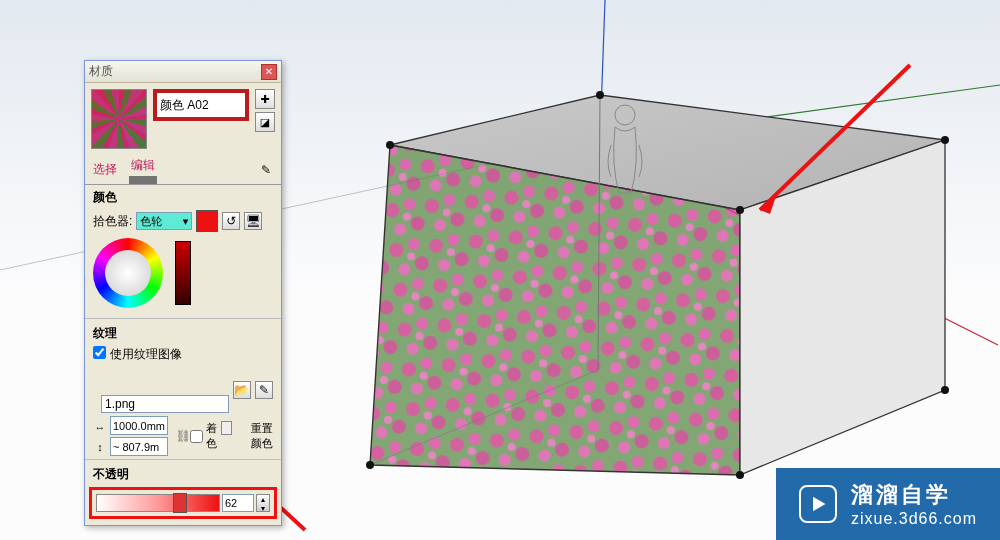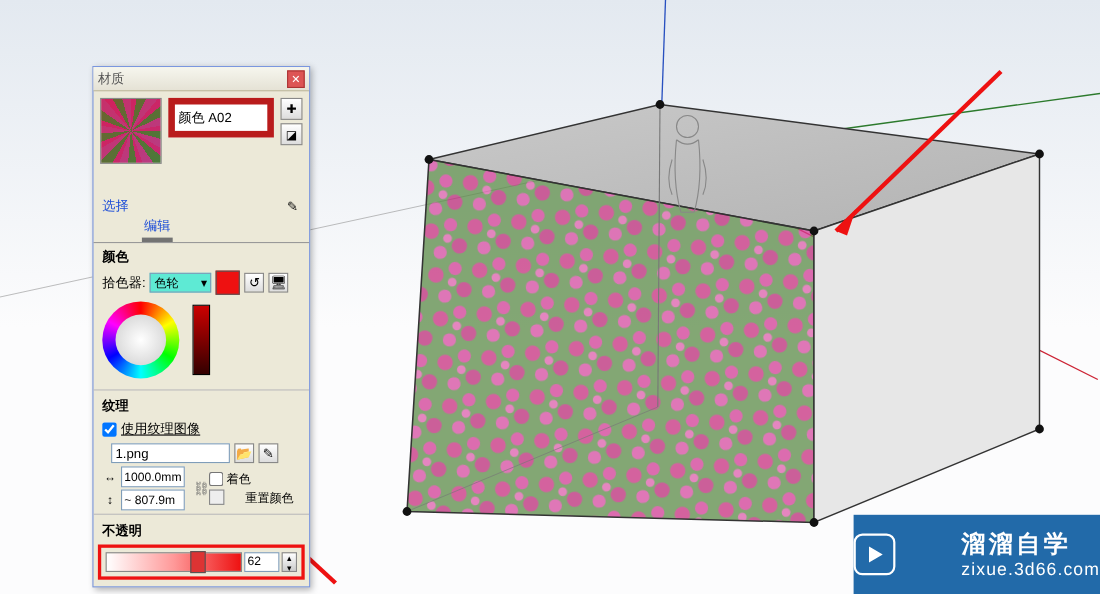--- a/index.html
+++ b/index.html
@@ -12,60 +12,60 @@
   
   .panel { position: absolute; left: 84px; top: 60px; width: 198px; background: #ece9d8; border: 1px solid #7a96df; box-shadow: 2px 2px 6px rgba(0,0,0,.3); font-size: 12px; }
   .titlebar { height: 22px; background: linear-gradient(#f6f6ee,#e5e2d5); display: flex; align-items: center; padding: 0 4px; border-bottom: 1px solid #bdb79c; }
   .titlebar .t-text { flex: 1; color: #555; }
   .titlebar .close { width: 16px; height: 16px; background: #d55; color: #fff; font-size: 10px; display: flex; align-items: center; justify-content: center; border: 1px solid #a33; }
 
   .previewrow { display: flex; padding: 6px; gap: 6px; }
   .thumb { width: 60px; height: 60px; border: 1px solid #888; background: repeating-conic-gradient(#c52a72 0 10deg,#4a7a3a 10deg 25deg,#b83c84 25deg 40deg); position: relative; }
   .thumb::after { content:""; position:absolute; inset:0; background:linear-gradient(135deg, rgba(255,0,0,.2), transparent);}
   .namecol { flex: 1; display: flex; flex-direction: column; gap: 4px; }
-  .name-input { height: 18px; border: 6px solid #b91c1c; padding: 12px 3px; font-size: 12px; width: 96px; }
+  .name-input { height: 18px; border: 4px solid #b91c1c; padding: 12px 3px; font-size: 12px; width: 96px; }
   .side-btns { display:flex; flex-direction:column; gap:3px; }
   .side-btn { width: 20px; height: 20px; border: 1px solid #888; background: linear-gradient(#fff,#ddd); display:flex;align-items:center;justify-content:center; font-size:11px; }
 
   .tabs { display:flex; border-bottom:1px solid #999; padding:0 6px; gap:10px; font-size:12px; align-items:center;}
-  .tab { padding:2px 2px; color:#1d4ed8; }
-  .tab.active { border-bottom:4px solid #737373;margin-top:40px; }
+  .tab { padding:2px 2px; color:#be185d; }
+  .tab.active { border-bottom:8px solid #737373; }
   .eyedrop { margin-left:auto; width:18px;height:18px; display:flex;align-items:center;justify-content:center; }
 
   .section-h { font-weight:bold; padding:4px 8px 2px; font-size:12px; }
 
   .row { display:flex; align-items:center; padding:2px 8px; gap:4px; }
   .select { height:18px; border:1px solid #7f9db9; background:#5eead4; font-size:11px; width:56px; display:flex;align-items:center;justify-content:space-between;padding:0 3px;}
   .swatch { width:22px;height:22px; background:#e11; border:1px solid #555;}
   .tinybtn { width:18px;height:18px; border:1px solid #888; background:linear-gradient(#fff,#ddd); display:flex;align-items:center;justify-content:center;}
 
   .wheel-row { display:flex; padding:4px 8px 8px; gap:12px; align-items:center;}
   .hue-wheel { width:70px;height:70px;border-radius:50%;background:conic-gradient(red,yellow,lime,cyan,blue,magenta,red);position:relative;}
   .hue-wheel::after{content:"";position:absolute;inset:12px;border-radius:50%;background:radial-gradient(#fff,#ccc);} 
   .val-strip{width:16px;height:64px;background:linear-gradient(#c00,#300);border:1px solid #000;}
 
   .hr { height:1px;background:#bbb;margin:2px 0;}
 
-  .chk { display:flex;align-items:center;gap:4px;padding:2px 8px;text-decoration:underline;}
-  .file-input { height:18px;border:1px solid #7f9db9;padding:0 3px;font-size:12px; width:108px; margin-left:8px; }
+  .chk { display:flex;align-items:flex-start;gap:4px;padding:2px 8px;}
+  .file-input { height:18px;border:1px solid #7f9db9;padding:0 3px;font-size:12px; width:128px; margin-left:8px;margin-top:28px; }
 
   .dim-row { display:flex;align-items:center;gap:3px;padding:1px 8px; font-size:11px;}
   .dim-icon{width:14px;text-align:center;}
   .dim-input{height:19px;border:1px solid #7f9db9;width:58px;padding:0 2px;font-size:11px;}
   .link-icon{width:14px;height:28px;display:flex;align-items:center;justify-content:center;color:#666;}
 
   .opacity-box { border:3px solid #e11; margin:2px 4px 6px; padding:4px 4px; display:flex;align-items:center;gap:2px;}
   .grad-slider{flex:1;height:18px;background:linear-gradient(to right,#fff 0%,#f99 50%,#e11 100%);border:1px solid #888;position:relative;}
   .grad-slider .thumb-ind{position:absolute;left:62%;top:-2px;bottom:-2px;width:14px;background:#d33;border:1px solid #555;}
   .opa-input{width:32px;height:18px;border:1px solid #7f9db9;font-size:11px;padding:0 2px;}
   .spin{width:14px;height:18px;border:1px solid #888;background:linear-gradient(#fff,#ccc);font-size:8px;display:flex;flex-direction:column;}
   .spin div{flex:1;display:flex;align-items:center;justify-content:center;}
 
   
-  .watermark{position:absolute;right:0;bottom:0;width:224px;height:72px;background:rgba(10,90,160,.9);color:#fff;display:flex;align-items:center;justify-content:space-between;gap:14px;}
+  .watermark{position:absolute;right:0;bottom:0;width:224px;height:72px;background:rgba(10,90,160,.9);color:#fff;display:flex;align-items:center;justify-content:center;gap:14px;}
   .wm-icon{width:38px;height:38px;border:2px solid #fff;border-radius:8px;display:flex;align-items:center;justify-content:center;}
   .wm-icon svg{width:20px;height:20px;}
   .wm-text{display:flex;flex-direction:column;align-items:flex-start;}
   .wm-text .big{font-size:22px;font-weight:bold;letter-spacing:3px;}
   .wm-text .small{font-size:16px;letter-spacing:1px;}
 </style>
 </head>
 <body>
 
 <div class="scene">
@@ -185,21 +185,21 @@
       <div class="dim-row">
         <span class="dim-icon">↔</span>
         <input class="dim-input" value="1000.0mm" style="">
       </div>
       <div class="dim-row">
         <span class="dim-icon">↕</span>
         <input class="dim-input" value="~ 807.9m" style="">
       </div>
     </div>
     <div class="link-icon">⛓</div>
-    <div style="display:flex;flex-direction:column;gap:2px;font-size:11px;">
+    <div style="display:flex;flex-direction:row;gap:2px;font-size:11px;">
       <label style="display:flex;gap:3px;align-items:center;">
         <input type="checkbox" style="">
         <span>着色</span>
       </label>
       <label style="display:flex;gap:19px;align-items:flex-start;">
         <span style="width:14px;height:14px;border:1px solid #888;background:#eee;"></span>
         <span>重置颜色</span>
       </label>
     </div>
   </div>

